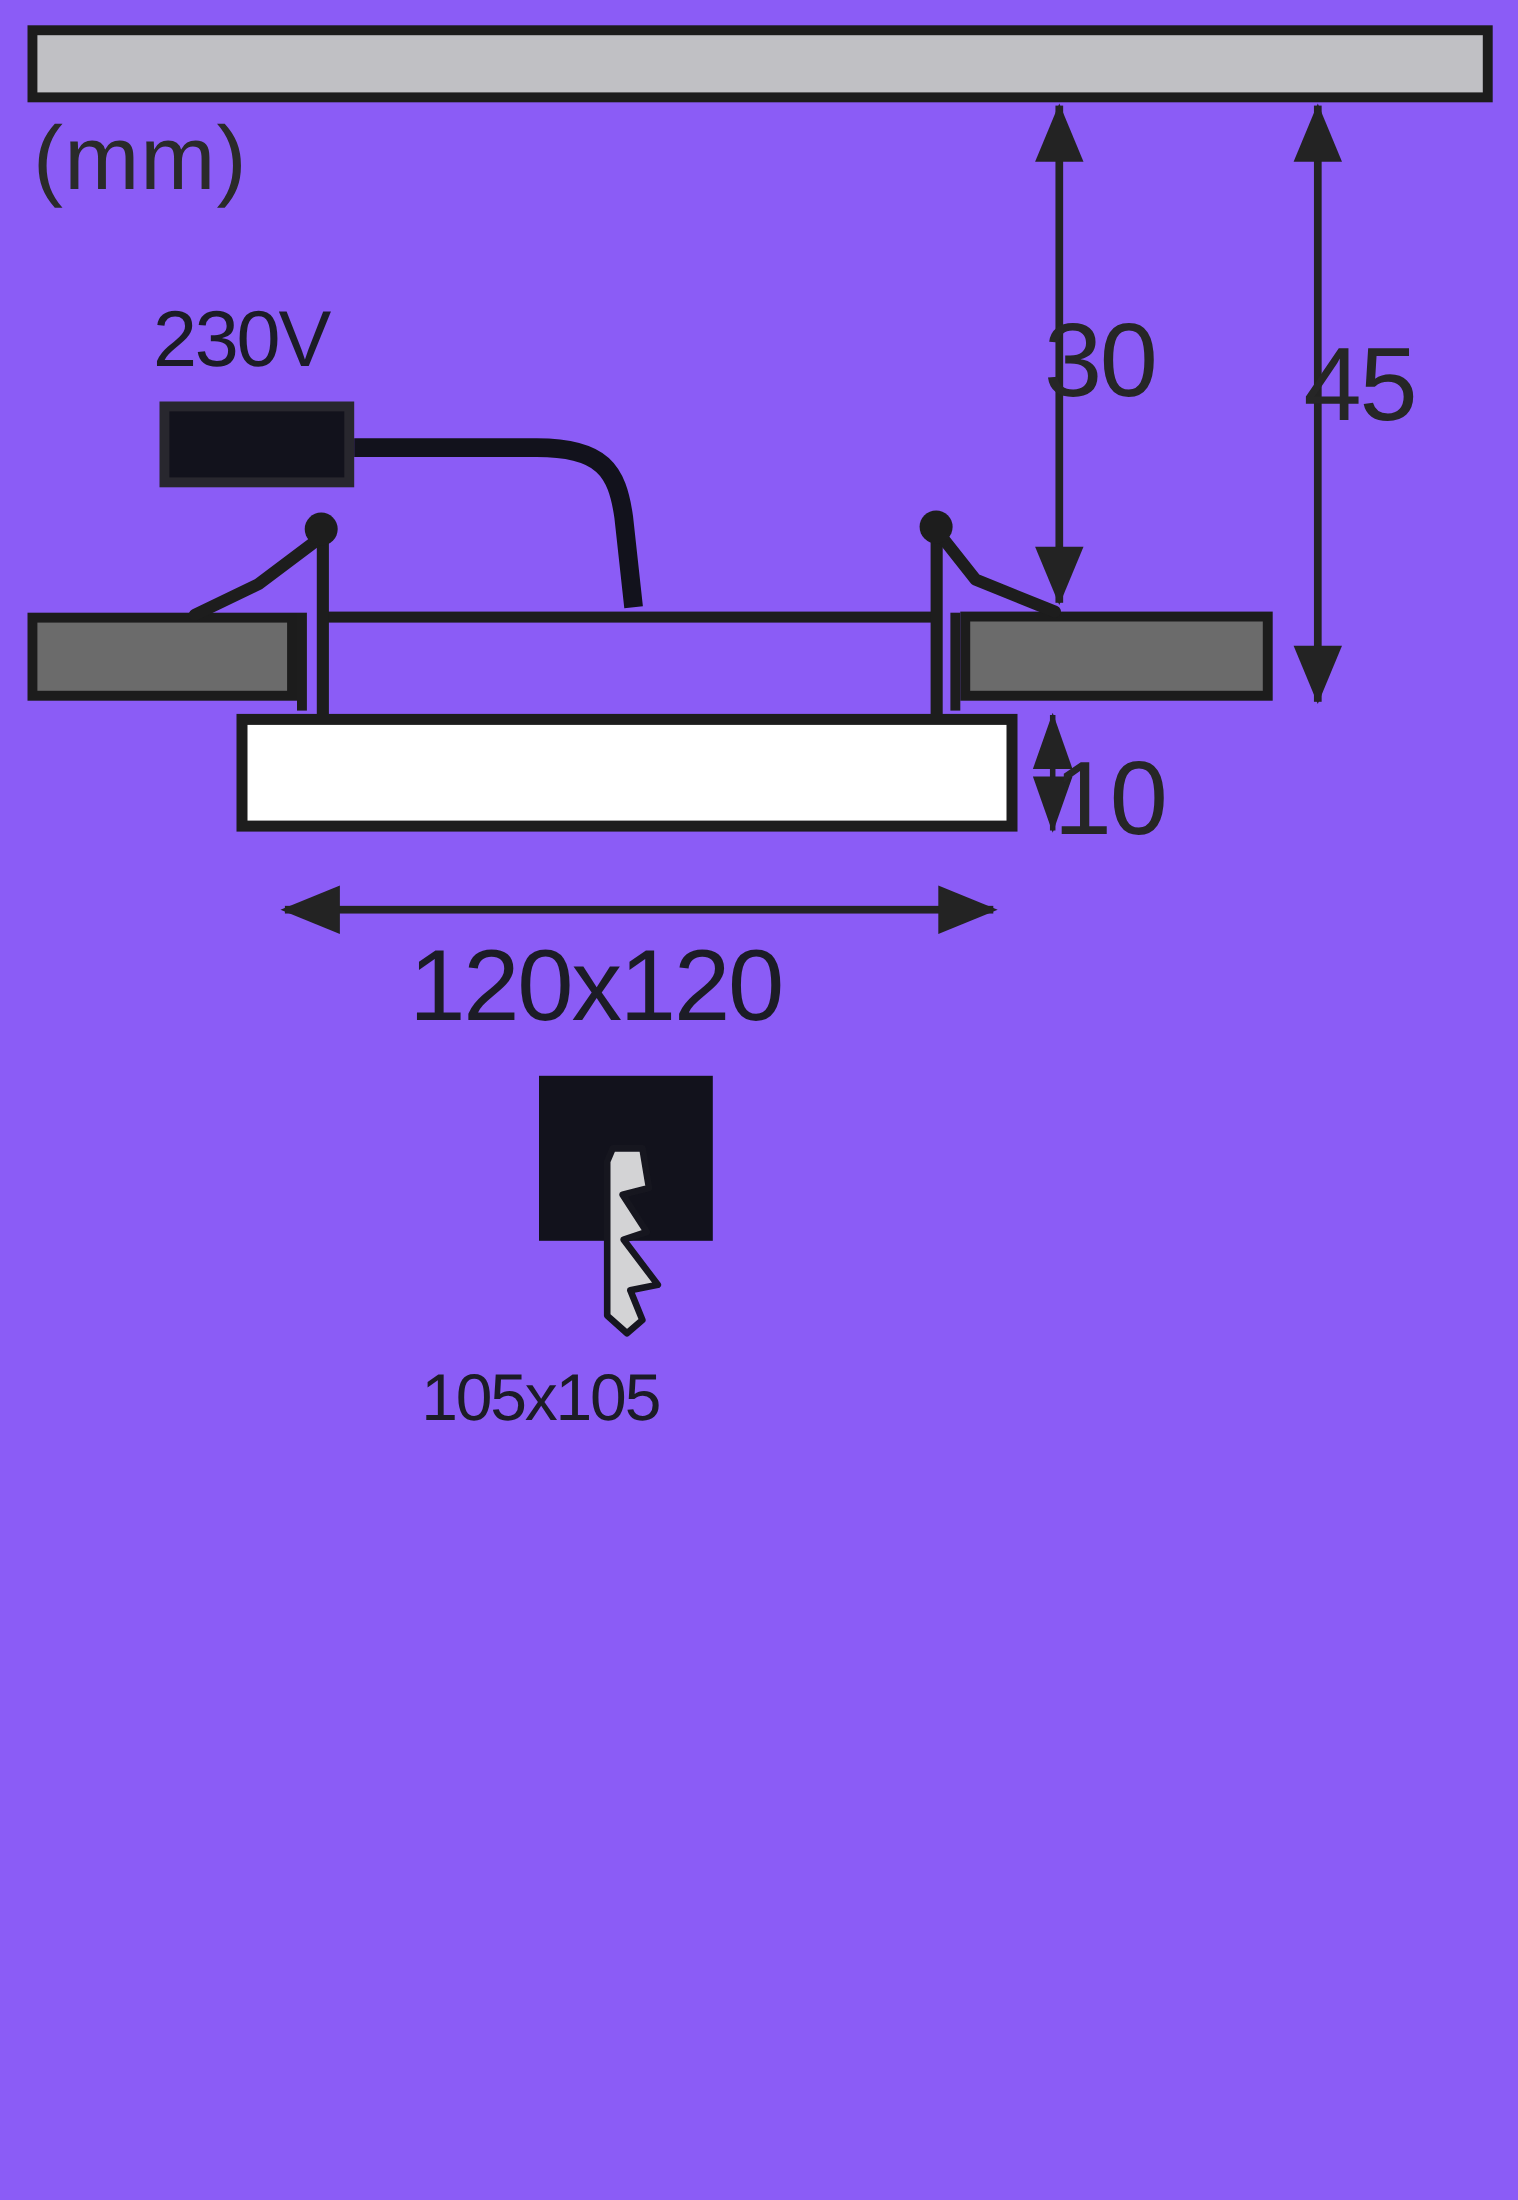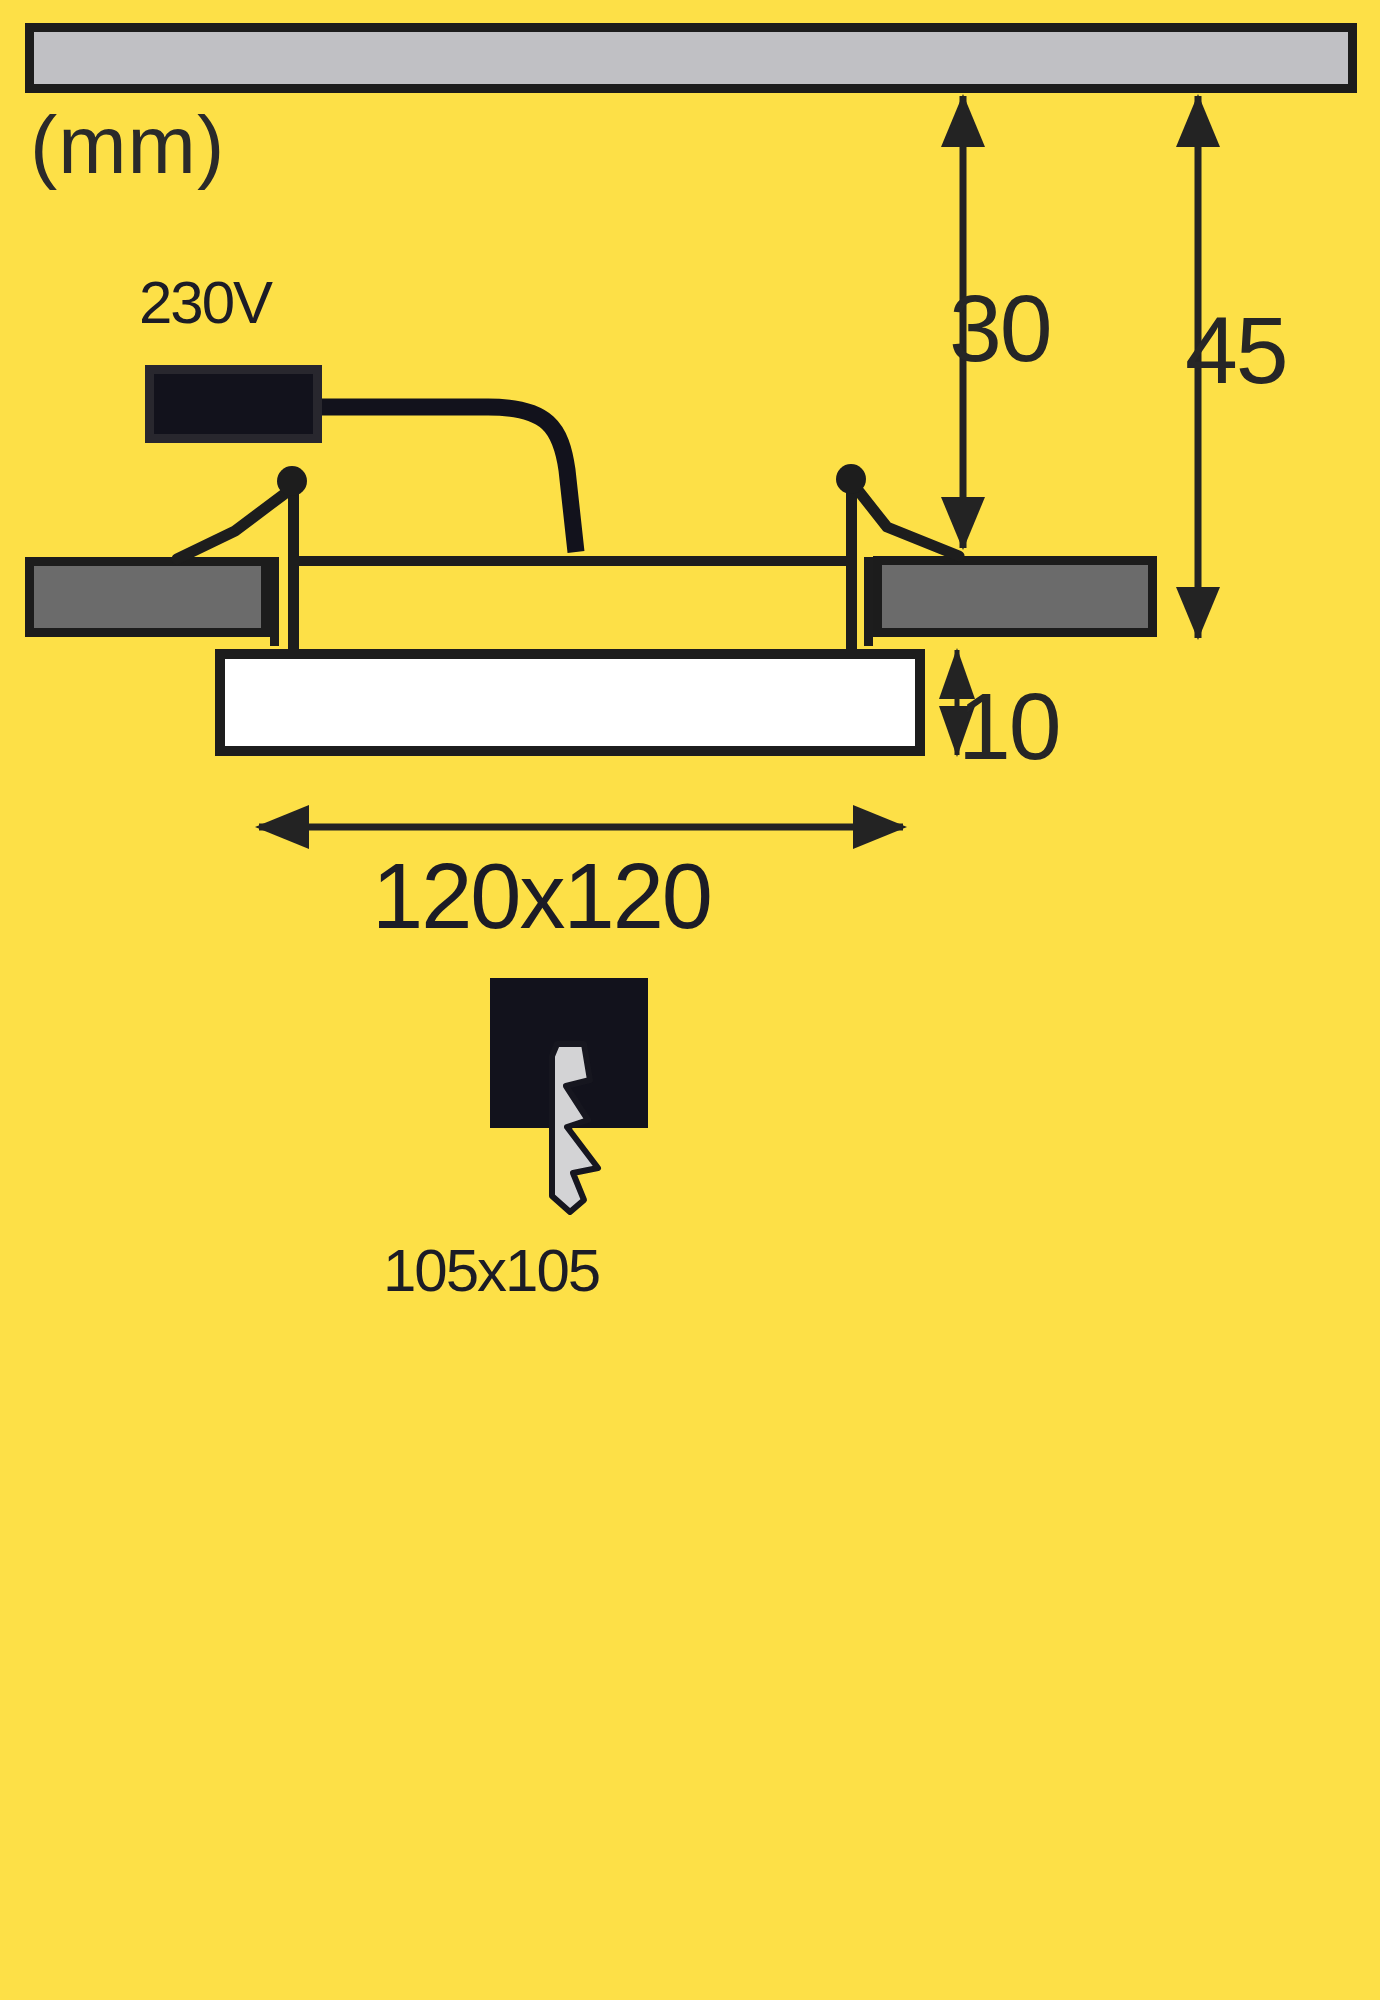--- a/index.html
+++ b/index.html
@@ -1,32 +1,32 @@
 <!DOCTYPE html>
 <html><head>
 <meta charset="utf-8">
 <style>
   html,body{margin:0;padding:0;background:#ffffff;}
   .canvas{
     position:relative;
     width:1380px;height:2000px;
-    background:#fde047;
+    background:#8b5cf6;
     font-family:"Liberation Sans", sans-serif;
     overflow:hidden;
   }
   svg.drawing{position:absolute;left:0;top:0;width:1380px;height:2000px;display:block;}
   .lbl{
     position:absolute;
     color:#22222a;
     line-height:1;
     white-space:nowrap;
   }
   .lbl.center{}
   .unit{left:30px;top:104px;font-size:82px;letter-spacing:1px;color:#2a2a2a;}
-  .volt{left:139px;top:273px;font-size:60px;letter-spacing:-2px;color:#1c1c26;}
+  .volt{left:139px;top:273px;font-size:72px;letter-spacing:-2px;color:#1c1c26;}
   .d30{left:949px;top:281px;width:160px;font-size:95px;letter-spacing:-2px;color:#262626;}
   .d45{left:1185px;top:303px;width:160px;font-size:95px;letter-spacing:-2px;color:#262626;}
   .d10{left:958px;top:655px;width:160px;font-size:95px;letter-spacing:-2px;color:#262626;margin-top:24px;}
   .d120{left:372px;top:850px;width:400px;font-size:92px;letter-spacing:-2px;color:#1c1c26;}
   .d105{left:383px;top:1241px;width:400px;font-size:60px;letter-spacing:-2px;color:#1c1c26;}
 </style>
 </head>
 <body>
 
 <div class="canvas">

